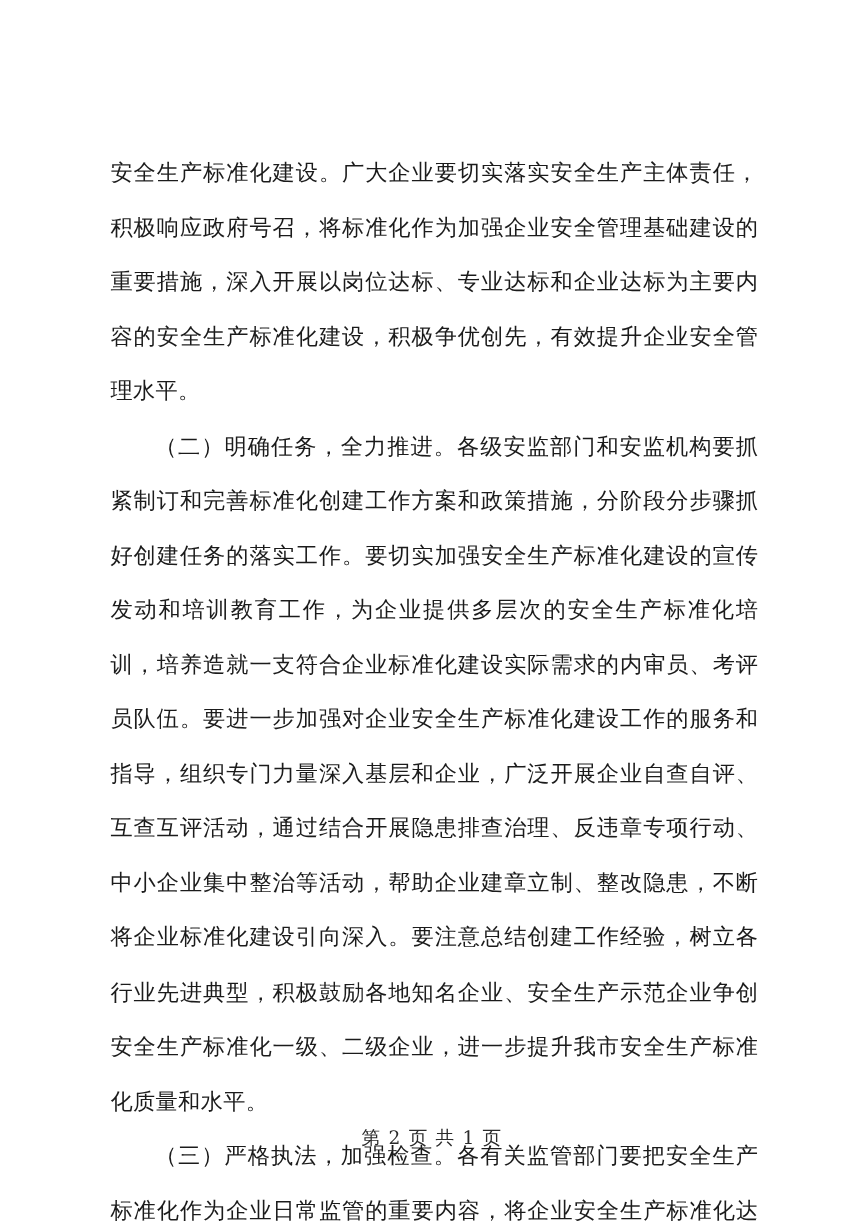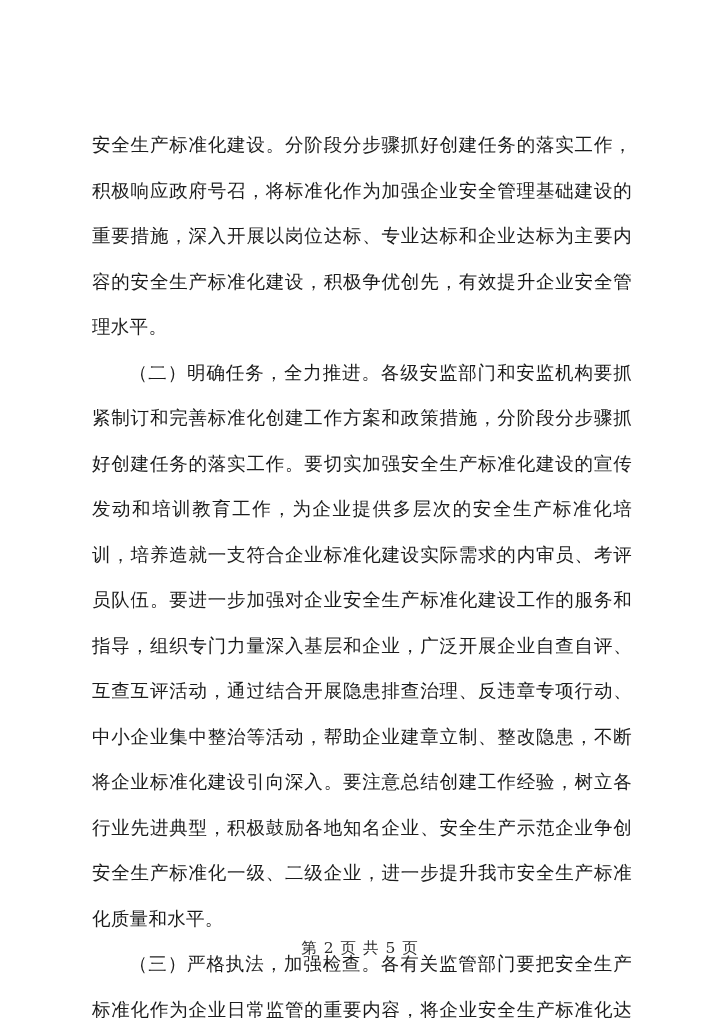--- a/index.html
+++ b/index.html
@@ -45,18 +45,18 @@
     color: #2b2b2b;
     letter-spacing: 1px;
     font-family: "DejaVu Serif", "Liberation Serif", serif;
   }
 </style>
 </head>
 <body>
 
 <div class="page">
   <div class="content">
-    <p class="para">安全生产标准化建设。分阶段分步骤抓好创建任务的落实工作，积极响应政府号召，将标准化作为加强企业安全管理基础建设的重要措施，深入开展以岗位达标、专业达标和企业达标为主要内容的安全生产标准化建设，积极争优创先，有效提升企业安全管理水平。</p>
+    <p class="para">安全生产标准化建设。广大企业要切实落实安全生产主体责任，积极响应政府号召，将标准化作为加强企业安全管理基础建设的重要措施，深入开展以岗位达标、专业达标和企业达标为主要内容的安全生产标准化建设，积极争优创先，有效提升企业安全管理水平。</p>
     <p class="para indent">（二）明确任务，全力推进。各级安监部门和安监机构要抓紧制订和完善标准化创建工作方案和政策措施，分阶段分步骤抓好创建任务的落实工作。要切实加强安全生产标准化建设的宣传发动和培训教育工作，为企业提供多层次的安全生产标准化培训，培养造就一支符合企业标准化建设实际需求的内审员、考评员队伍。要进一步加强对企业安全生产标准化建设工作的服务和指导，组织专门力量深入基层和企业，广泛开展企业自查自评、互查互评活动，通过结合开展隐患排查治理、反违章专项行动、中小企业集中整治等活动，帮助企业建章立制、整改隐患，不断将企业标准化建设引向深入。要注意总结创建工作经验，树立各行业先进典型，积极鼓励各地知名企业、安全生产示范企业争创安全生产标准化一级、二级企业，进一步提升我市安全生产标准化质量和水平。</p>
     <p class="para indent">（三）严格执法，加强检查。各有关监管部门要把安全生产标准化作为企业日常监管的重要内容，将企业安全生产标准化达标作为相关安全行政许可的前置条件，加强监督检查。各地要注</p>
   </div>
-  <div class="footer">第 2 页  共 5 页</div>
+  <div class="footer">第 2 页  共 1 页</div>
 </div>
 
 </body></html>

